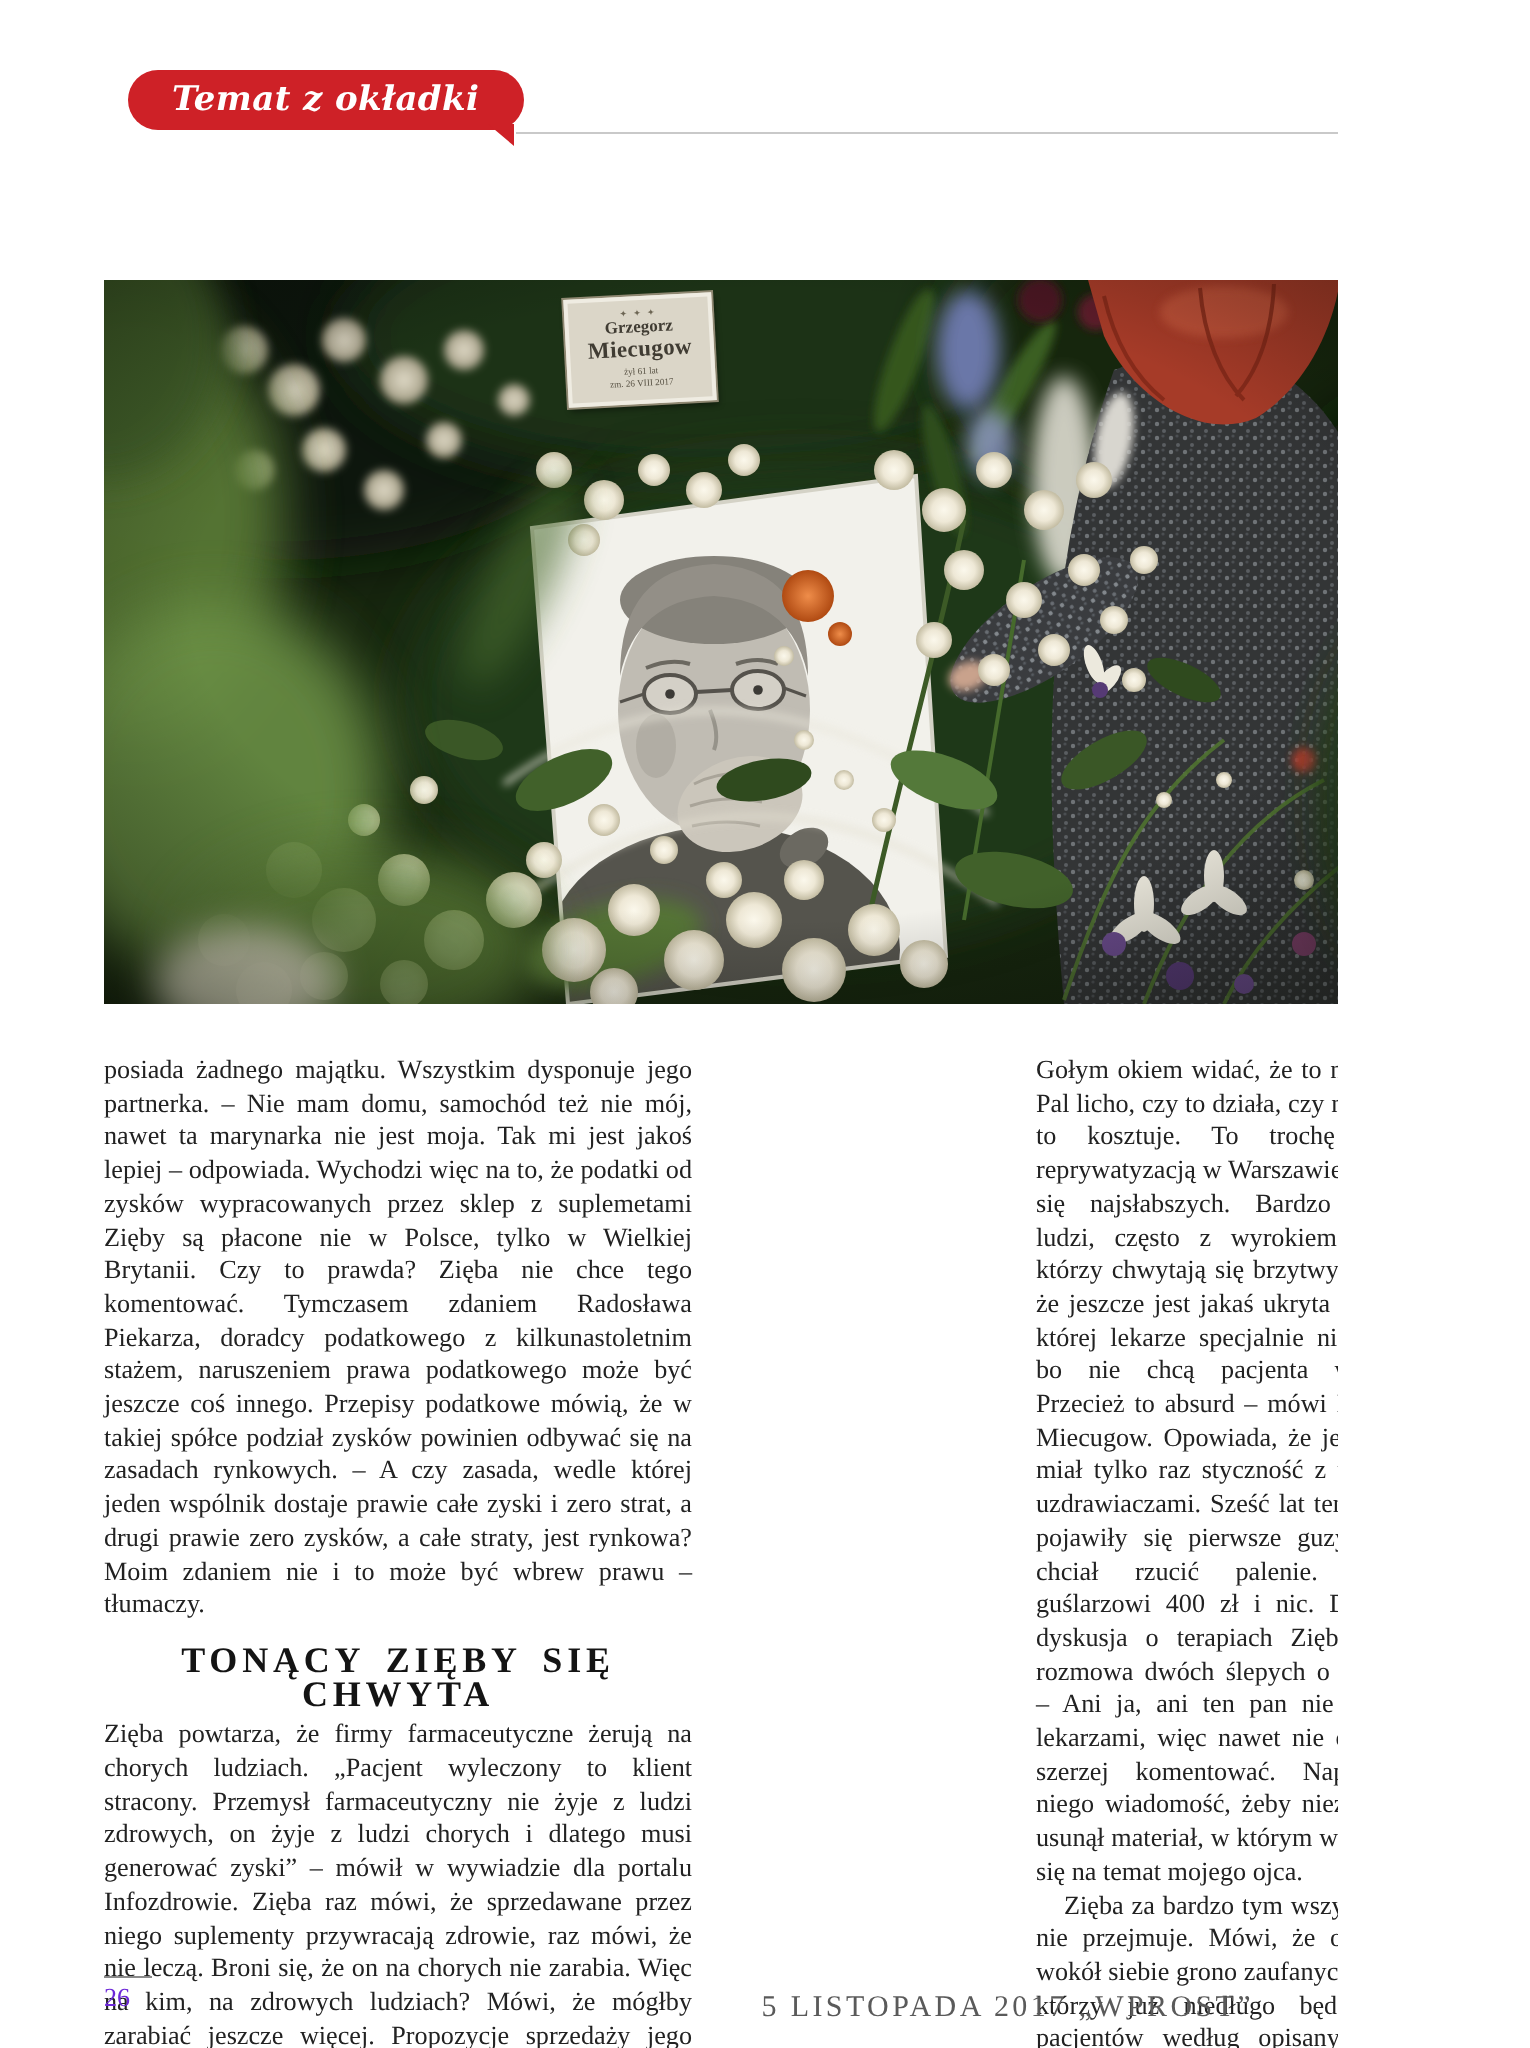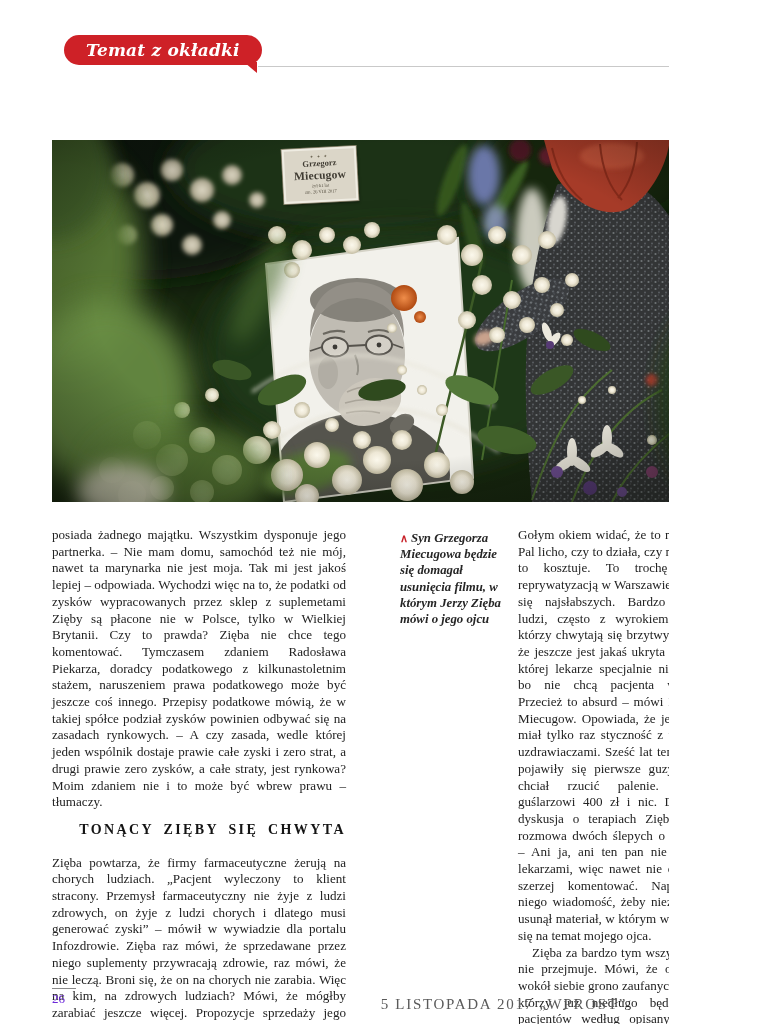--- a/index.html
+++ b/index.html
@@ -39,22 +39,22 @@
     color:#8d8d8d;white-space:nowrap;
   }
   
   .columns{position:absolute;left:52px;top:527px;width:671px;height:478px;}
   .col{position:absolute;top:0;text-align:justify;font-size:13.1px;line-height:16.7px;color:#222;}
   .col p{margin:0;}
   .col1{left:0;width:294px;}
   .col3{left:466px;width:202px;}
   .col3 p + p{text-indent:14px;}
   .heading{
-    margin:11px 0 16px;font-size:14px;font-weight:bold;letter-spacing:2.4px;
-    word-spacing:4px;color:#141414;text-align:right;
+    margin:11px 0 4px;font-size:18px;font-weight:bold;letter-spacing:2.4px;
+    word-spacing:4px;color:#141414;text-align:center;
   }
   .caption{
     position:absolute;left:348px;top:3px;width:108px;
     font-style:italic;font-weight:bold;font-size:12.8px;line-height:16.2px;color:#262626;
     text-align:left;
   }
   .caption .caret{color:#c8242b;font-style:normal;font-size:11px;margin-right:3px;}
   
   .pageno-rule{position:absolute;left:52px;top:988px;width:24px;height:1px;background:#8a8a8a;}
   .pageno{position:absolute;left:52px;top:991px;font-size:13px;color:#6d28d9;font-family:Liberation Serif, serif;}
@@ -310,23 +310,20 @@
 
   <div class="photo-credit">ZDJĘCIA: TOMASZ GZELL/PAP</div>
 
   <main class="columns">
     <div class="col col1">
       <p>posiada żadnego majątku. Wszystkim dysponuje jego partnerka. – Nie mam domu, samochód też nie mój, nawet ta marynarka nie jest moja. Tak mi jest jakoś lepiej – odpowiada. Wychodzi więc na to, że podatki od zysków wypracowanych przez sklep z suplemetami Zięby są płacone nie w Polsce, tylko w Wielkiej Brytanii. Czy to prawda? Zięba nie chce tego komentować. Tymczasem zdaniem Radosława Piekarza, doradcy podatkowego z kilkunastoletnim stażem, naruszeniem prawa podatkowego może być jeszcze coś innego. Przepisy podatkowe mówią, że w takiej spółce podział zysków powinien odbywać się na zasadach rynkowych. – A czy zasada, wedle której jeden wspólnik dostaje prawie całe zyski i zero strat, a drugi prawie zero zysków, a całe straty, jest rynkowa? Moim zdaniem nie i to może być wbrew prawu – tłumaczy.</p>
       <h2 class="heading">TONĄCY ZIĘBY SIĘ CHWYTA</h2>
       <p>Zięba powtarza, że firmy farmaceutyczne żerują na chorych ludziach. „Pacjent wyleczony to klient stracony. Przemysł farmaceutyczny nie żyje z ludzi zdrowych, on żyje z ludzi chorych i dlatego musi generować zyski” – mówił w wywiadzie dla portalu Infozdrowie. Zięba raz mówi, że sprzedawane przez niego suplementy przywracają zdrowie, raz mówi, że nie leczą. Broni się, że on na chorych nie zarabia. Więc na kim, na zdrowych ludziach? Mówi, że mógłby zarabiać jeszcze więcej. Propozycje sprzedaży jego suplementów złożyli mu spece od marketingu wielopoziomowego. Według tego samego modelu sprzedaje się chemię Amwaya, garnki Zeptera czy kosmetyki Avonu. Zięba się nie zgodził. No bo i po co, skoro na Facebooku ma wierną grupę wyznawców, którzy jednorazowo potrafią u niego wydać tysiąc złotych, zrobić zdjęcie zakupom, pochwalić się nim reszcie fanów i jeszcze zebrać za to kilkaset lajków. Zięba, chociaż jak mówi, oficjalnie nie ma nic, stał się maszynką do zarabiania pieniędzy. –</p>
     </div>
 
-    <aside class="caption">
-      <span class="caret">∧</span><span>Syn Grzegorza Miecugowa będzie się domagał usunięcia filmu, w którym Jerzy Zięba mówi o jego ojcu</span>
-    </aside>
 
     <div class="col col3">
       <p>Gołym okiem widać, że to naciągacz. Pal licho, czy to działa, czy nie, ale ile to kosztuje. To trochę jak z reprywatyzacją w Warszawie. Ograbia się najsłabszych. Bardzo chorych ludzi, często z wyrokiem śmierci, którzy chwytają się brzytwy i wierzą, że jeszcze jest jakaś ukryta terapia, o której lekarze specjalnie nie mówią, bo nie chcą pacjenta wyleczyć. Przecież to absurd – mówi Krzysztof Miecugow. Opowiada, że jego ojciec miał tylko raz styczność z tego typu uzdrawiaczami. Sześć lat temu, kiedy pojawiły się pierwsze guzy, bardzo chciał rzucić palenie. Zapłacił guślarzowi 400 zł i nic. Dla niego dyskusja o terapiach Zięby to jak rozmowa dwóch ślepych o kolorach: – Ani ja, ani ten pan nie jesteśmy lekarzami, więc nawet nie chcę tego szerzej komentować. Napiszę do niego wiadomość, żeby niezwłocznie usunął materiał, w którym wypowiada się na temat mojego ojca.</p>
       <p><span>Zięba za bardzo tym wszystkim się nie przejmuje. Mówi, że organizuje wokół siebie grono zaufanych lekarzy, którzy już niedługo będą leczyć pacjentów według opisanych przez niego metod.</span> </p>
 
     </div>
   </main>
 
   <div class="pageno-rule"></div>
   <div class="pageno">26</div>

